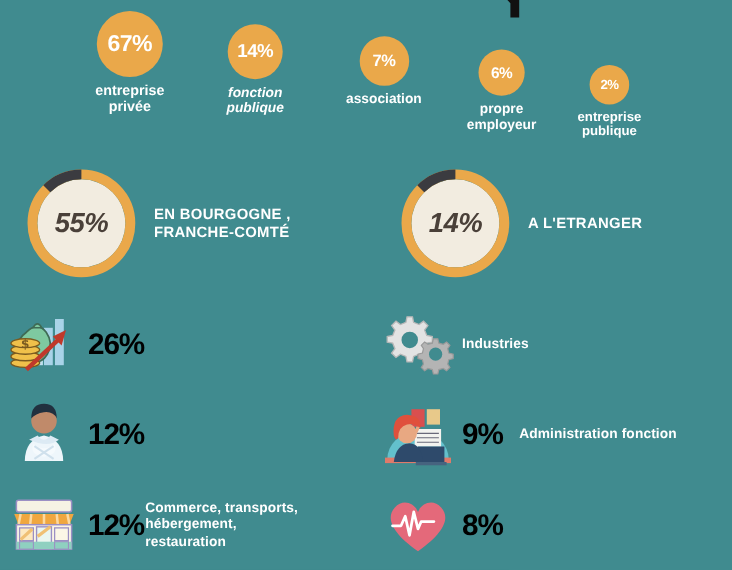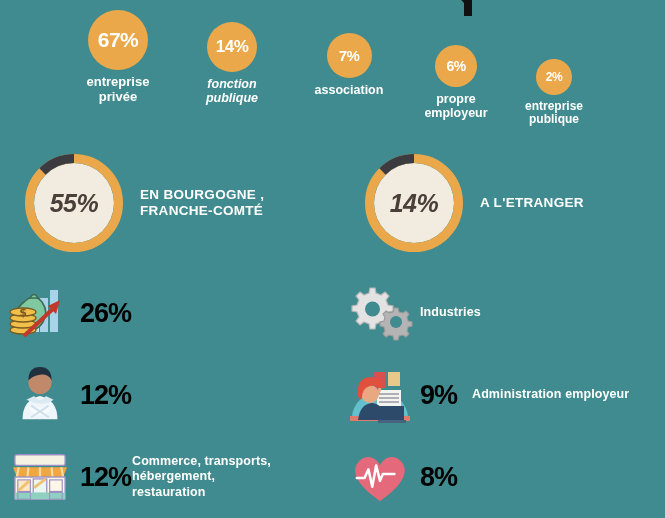--- a/index.html
+++ b/index.html
@@ -242,21 +242,21 @@
           <rect x="6" y="50" width="60" height="5" fill="#e07a6a"></rect>
           <path d="M36 40 h24 v14 h-24 Z" fill="#2e4a6b"></path>
           <rect x="34" y="54" width="28" height="3" fill="#46637f"></rect>
           <path d="M14 54 q2 -16 14 -17 q12 1 12 17 Z" fill="#2e4a6b"></path>
           <circle cx="26" cy="28" r="9" fill="#e8a882"></circle>
           <path d="M14 30 q-2 -18 12 -19 q14 1 12 13 q-4 -6 -12 -4 q-8 2 -8 12 q-2 4 -4 -2 Z" fill="#e0503c"></path>
           <path d="M30 30 q5 -2 6 -8" stroke="#e8a882" stroke-width="3" fill="none"></path>
         </svg>
       </div>
       <div class="sector-pct">9%</div>
-      <div class="sector-name">Administration employeur</div>
+      <div class="sector-name">Administration fonction</div>
     </div>
 
     <div class="sector-row">
       <div class="sector-icon">
         <svg viewBox="0 0 72 58" width="70" height="56">
           <path d="M36 54 C 10 36 6 22 14 13 C 22 4 33 9 36 17 C 39 9 50 4 58 13 C 66 22 62 36 36 54 Z" fill="#e4697a"></path>
           <path d="M12 30 h8 l4 -9 4 18 4 -22 4 16 3 -7 h12" stroke="#ffffff" stroke-width="2.6" fill="none" stroke-linejoin="round" stroke-linecap="round"></path>
         </svg>
       </div>
       <div class="sector-pct">8%</div>

